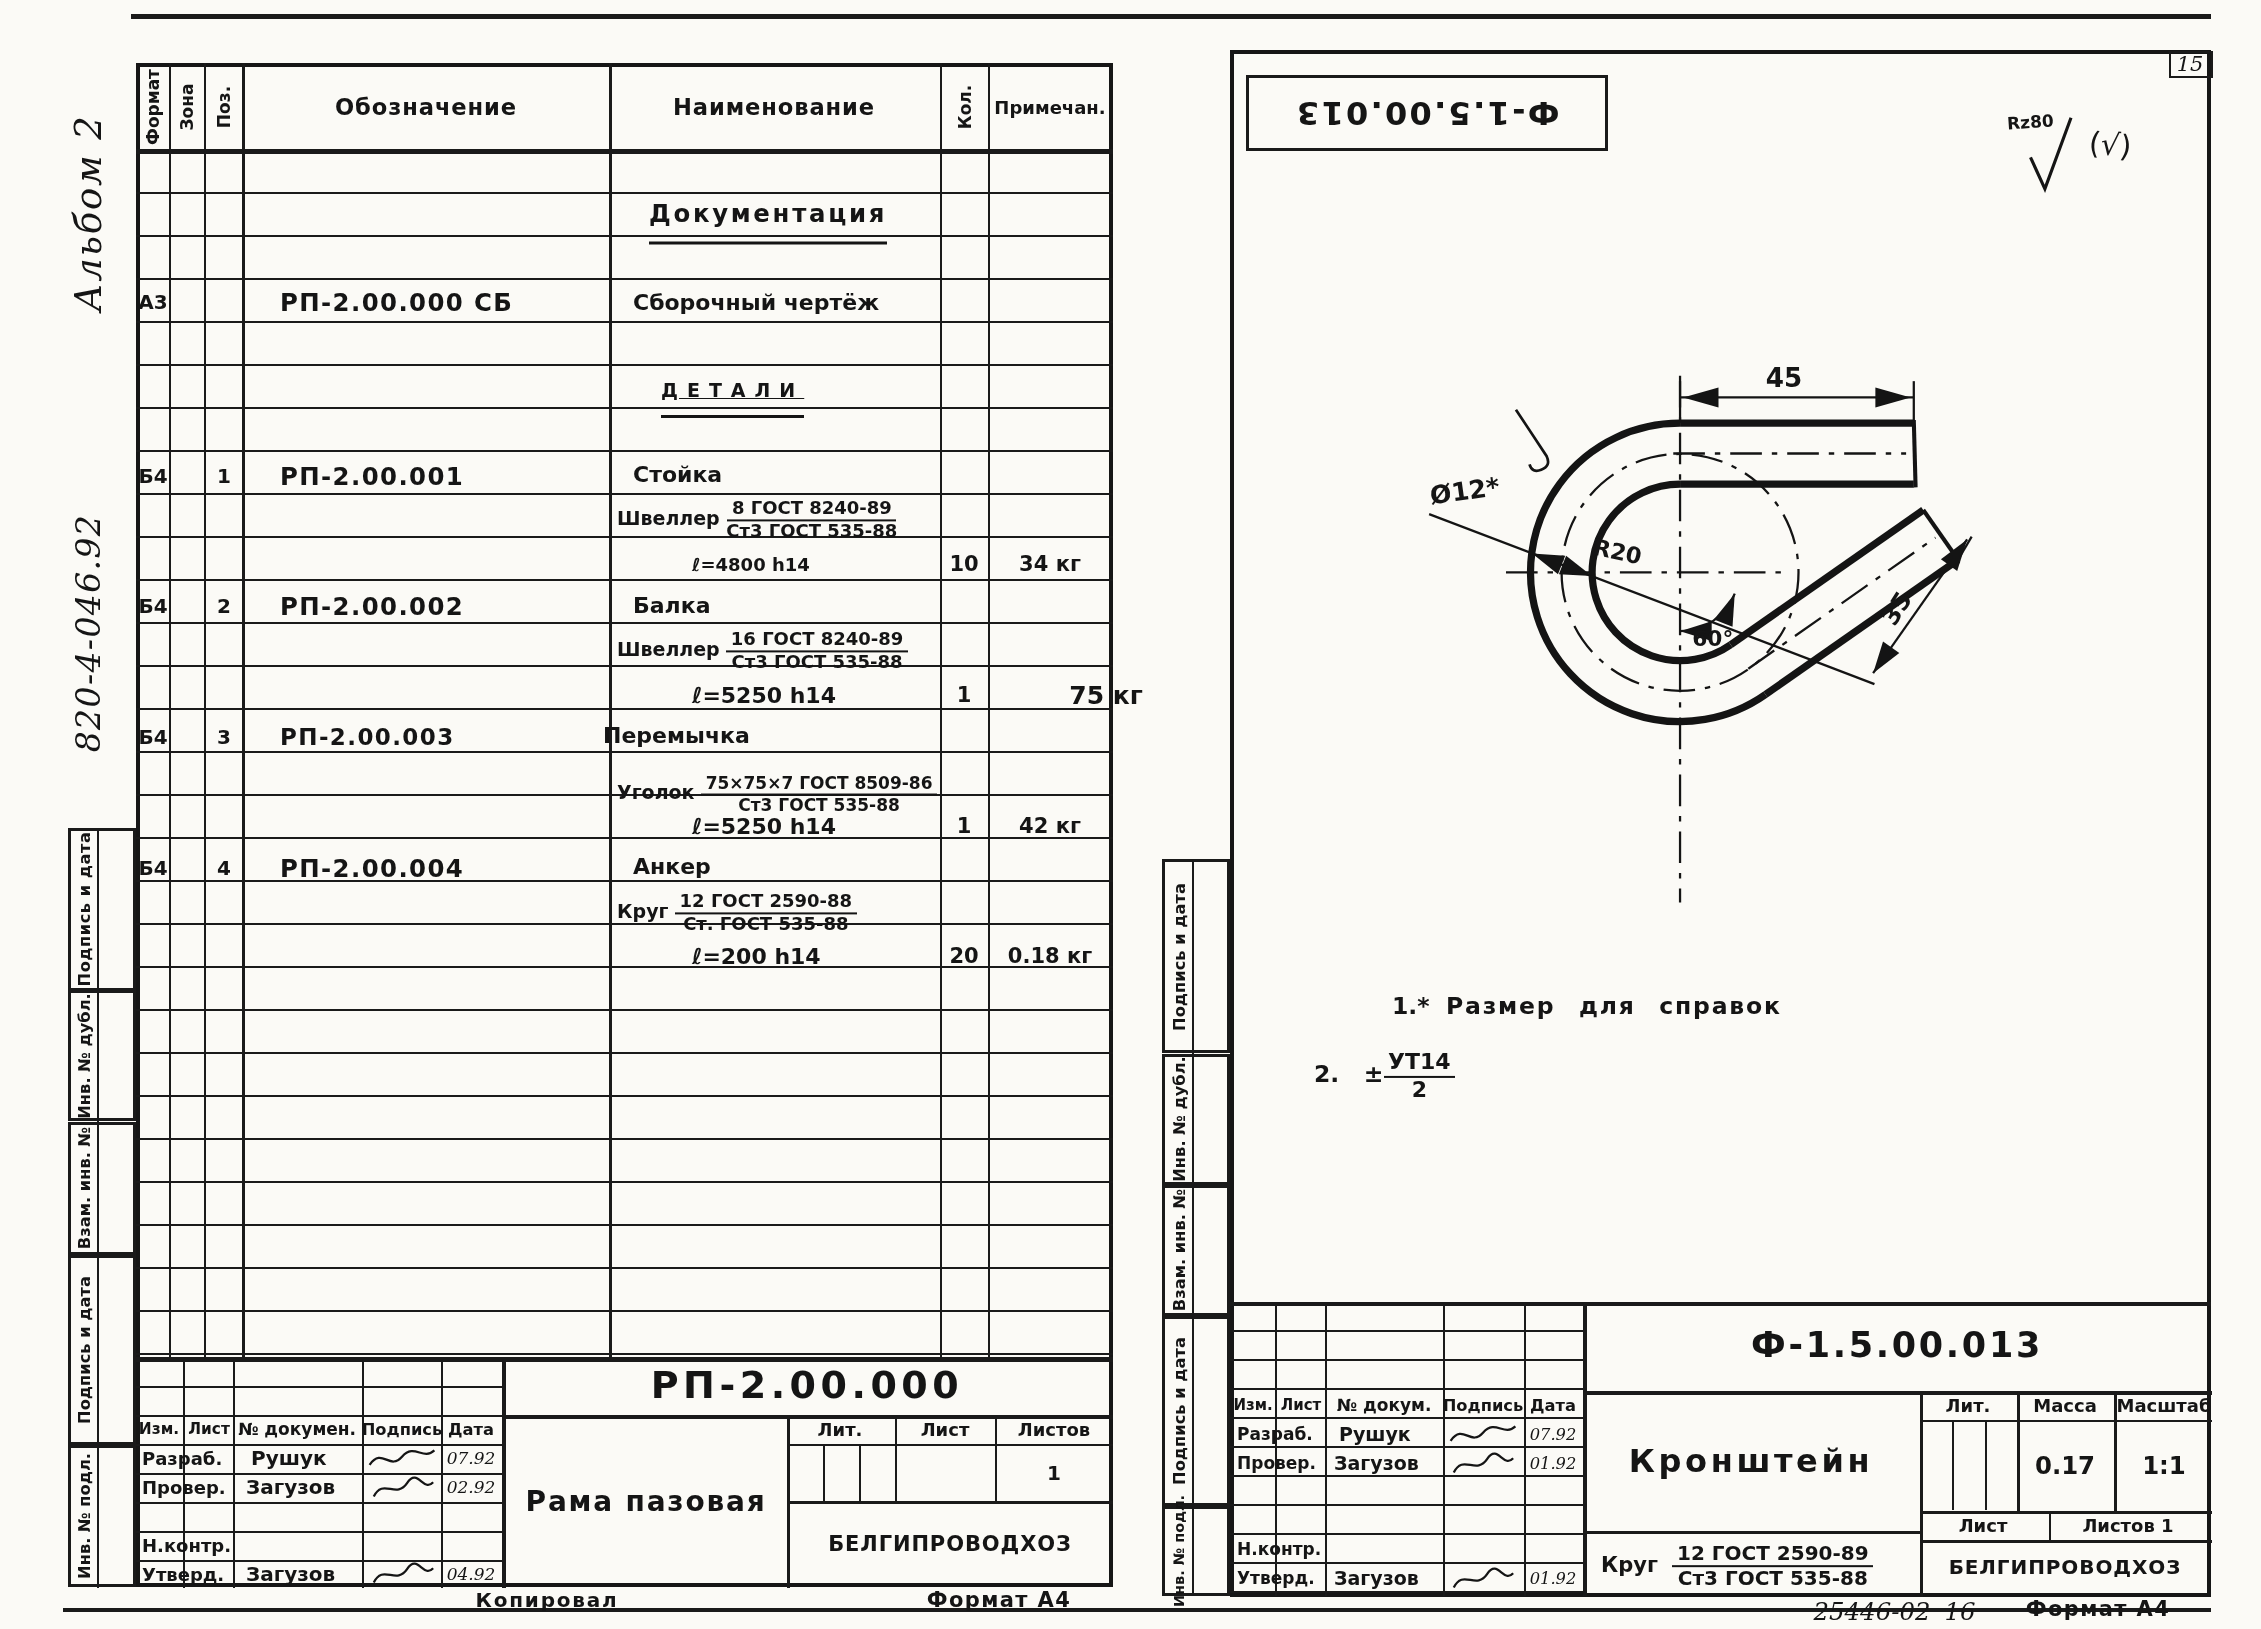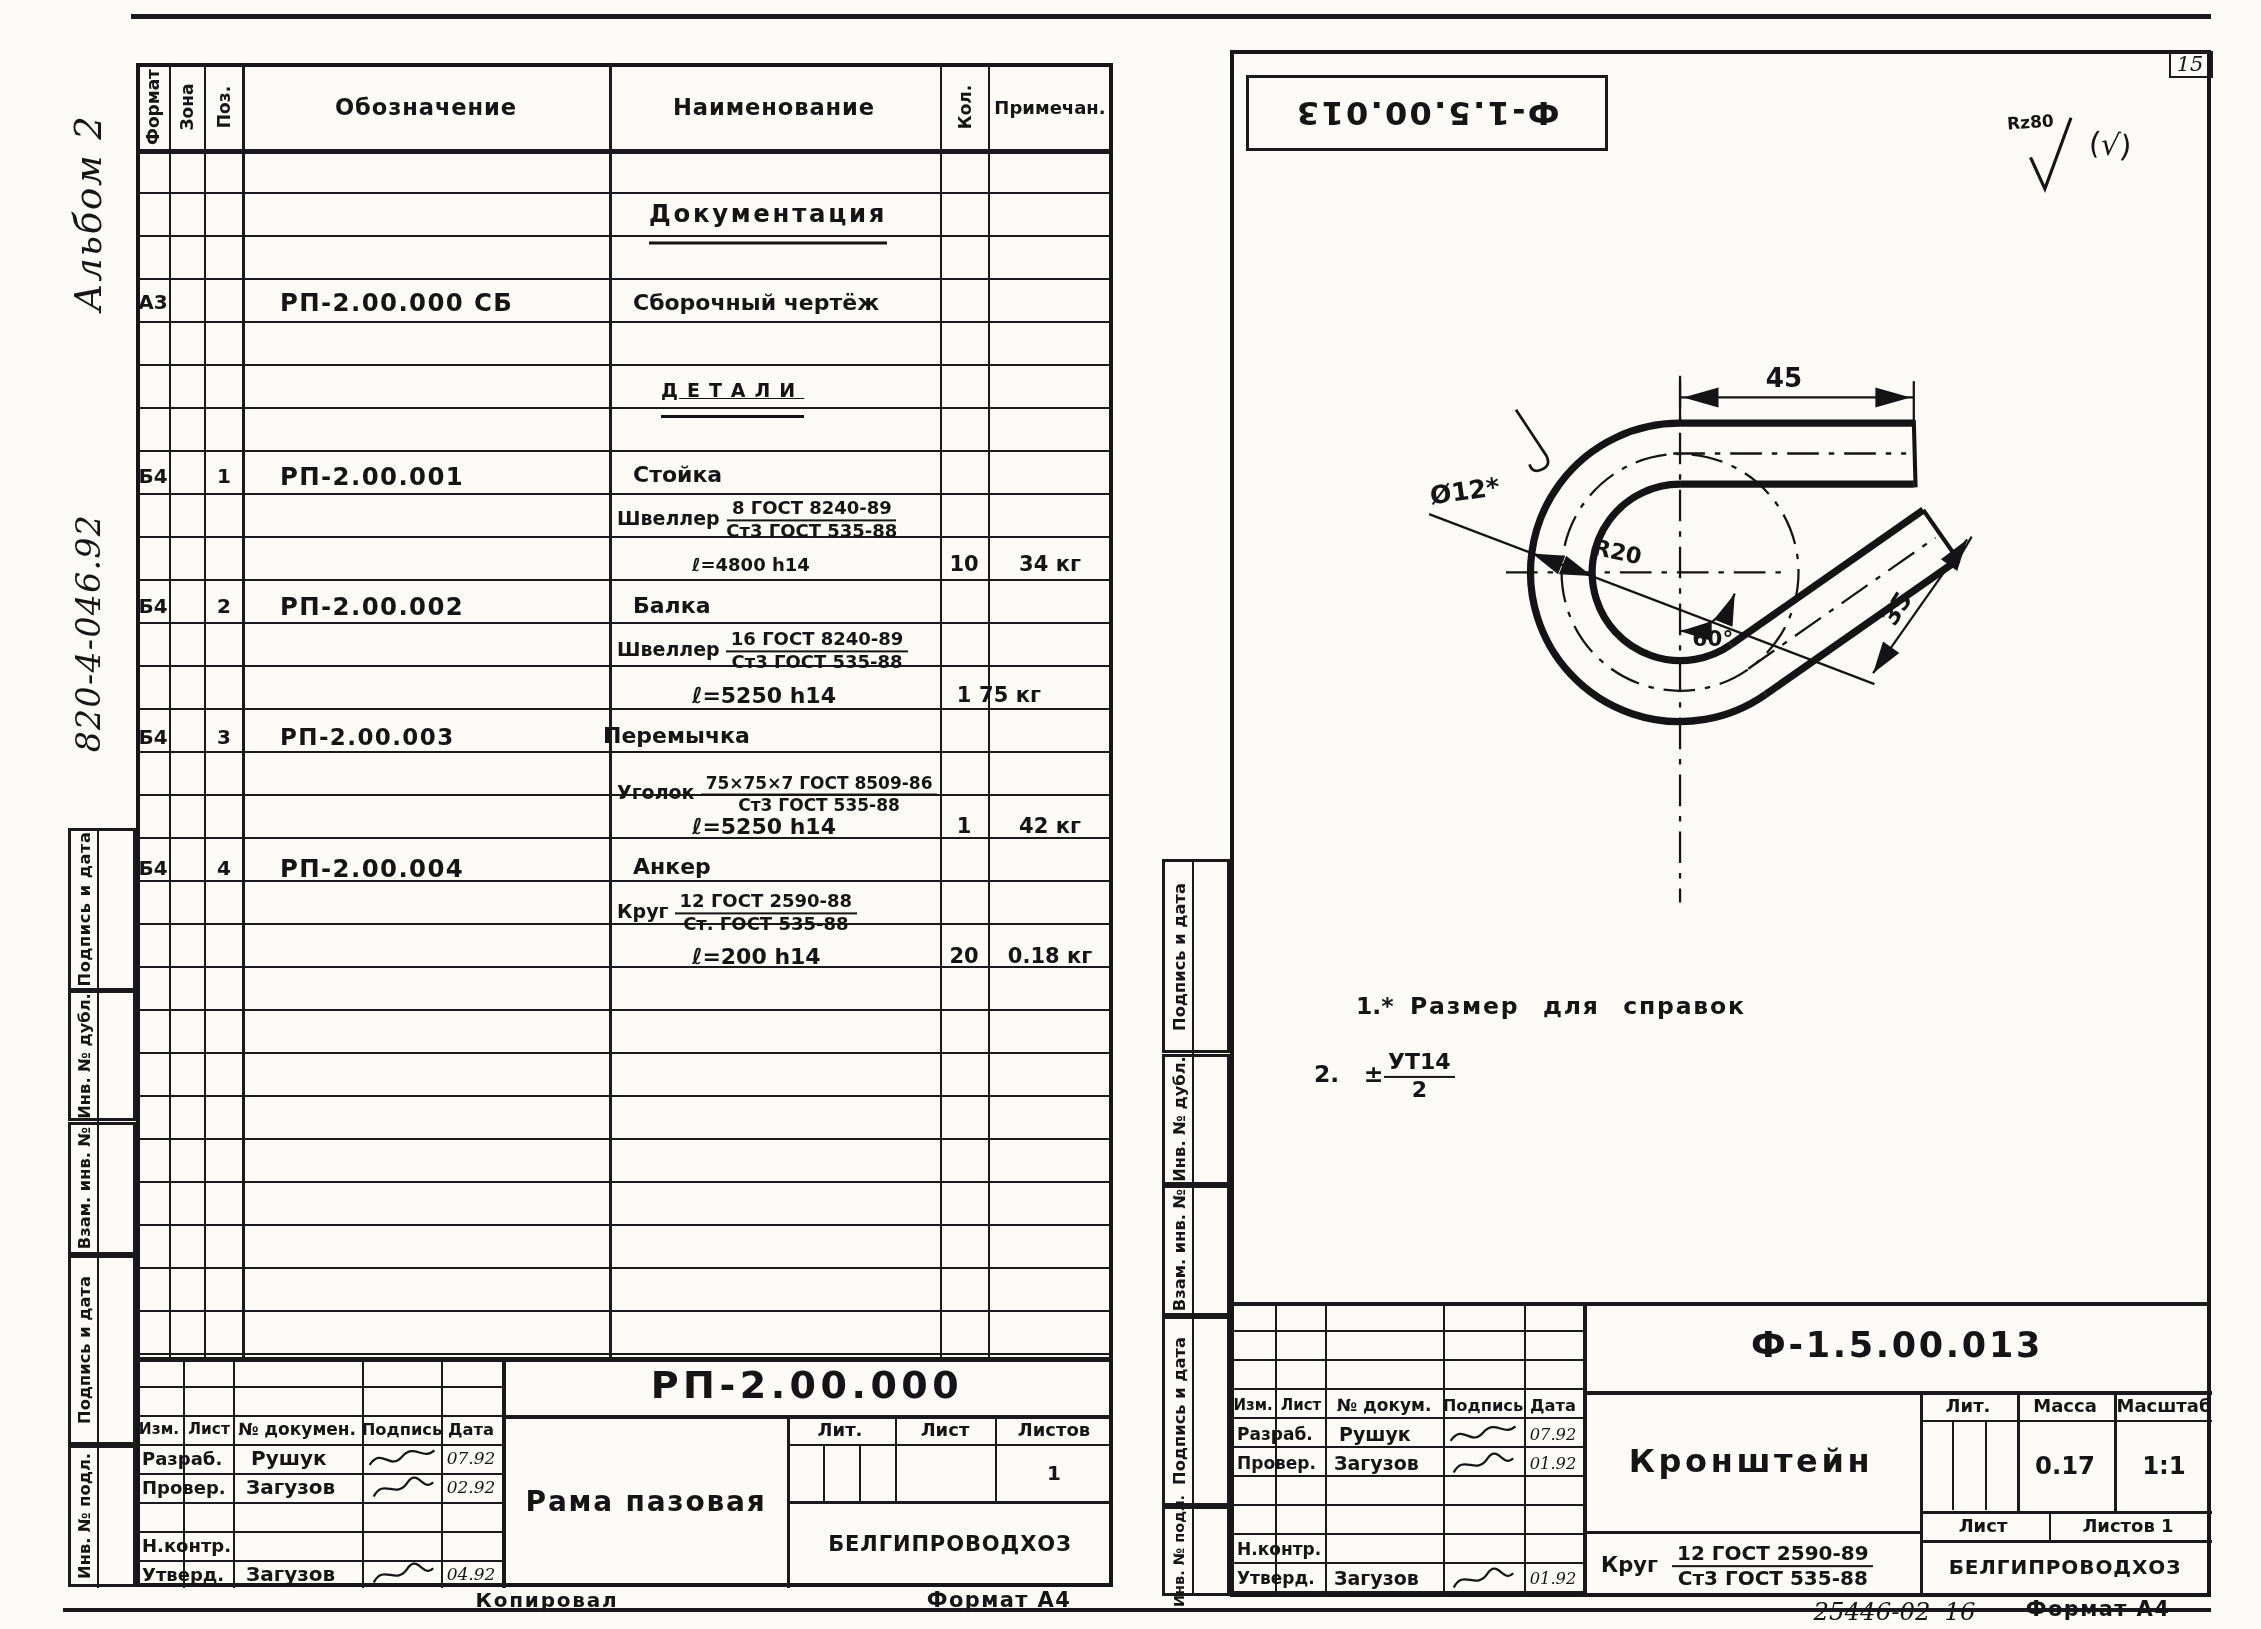--- a/index.html
+++ b/index.html
@@ -88,21 +88,21 @@
   <div class="t c" style="left:153px;top:606px;font-size:20px;">Б4</div>
   <div class="t c" style="left:224px;top:606px;font-size:20px;">2</div>
   <div class="t l" style="left:280px;top:606px;font-size:24.4px;letter-spacing:1.4px;">РП-2.00.002</div>
   <div class="t l" style="left:633px;top:605px;font-size:22px;">Балка</div>
   <div class="t l" style="left:617px;top:651px;font-size:19px;"><span>Швеллер</span>&nbsp;<span class="frac" style="font-size:18px;">
         <span class="num">16 ГОСТ 8240-89</span>
         <span>Ст3 ГОСТ 535-88</span>
       </span></div>
   <div class="t l" style="left:692px;top:695px;font-size:22px;">ℓ=5250 h14</div>
   <div class="t c" style="left:964px;top:695px;font-size:21px;">1</div>
-  <div class="t c" style="left:1010px;top:695px;font-size:21px;">75 кг</div>
+  <div class="t c" style="left:1106px;top:695px;font-size:25px;">75 кг</div>
 
   <div class="t c" style="left:153px;top:737px;font-size:20px;">Б4</div>
   <div class="t c" style="left:224px;top:737px;font-size:20px;">3</div>
   <div class="t l" style="left:280px;top:737px;font-size:23px;letter-spacing:1.4px;">РП-2.00.003</div>
   <div class="t l" style="left:603px;top:735px;font-size:22px;">Перемычка</div>
   <div class="t l" style="left:617px;top:794px;font-size:19px;"><span>Уголок</span>&nbsp;<span class="frac" style="font-size:17px;">
         <span class="num">75×75×7 ГОСТ 8509-86</span>
         <span>Ст3 ГОСТ 535-88</span>
       </span></div>
   <div class="t l" style="left:692px;top:826px;font-size:22px;">ℓ=5250 h14</div>
@@ -244,21 +244,21 @@
       <polygon points="3715,1395 3785,1373 3785,1417"></polygon>
       <polygon points="3836,1312 3831,1385 3790,1369"></polygon>
     </g>
     <text x="3945" y="855" font-size="58" text-anchor="middle">45</text>
     <text x="3165" y="1115" font-size="56" transform="rotate(-8 3165 1115)">Ø12*</text>
     <text x="3520" y="1225" font-size="50" transform="rotate(12 3520 1225)">R20</text>
     <text x="3742" y="1428" font-size="48">60°</text>
     <text x="4210" y="1355" font-size="54" text-anchor="middle" transform="rotate(-57 4210 1355)">35</text>
   </svg>
 
-  <div class="t l" style="left:1356px;top:1006px;font-size:23.5px;"><span>1.*</span>&nbsp;&nbsp;<span style="letter-spacing:1.8px;word-spacing:13.6px;">Размер для справок</span></div>
+  <div class="t l" style="left:1392px;top:1006px;font-size:23.5px;"><span>1.*</span>&nbsp;&nbsp;<span style="letter-spacing:1.8px;word-spacing:13.6px;">Размер для справок</span></div>
   <div class="t l" style="left:1314px;top:1076px;font-size:23.5px;"><span>2.</span>&nbsp;&nbsp;&nbsp;<span>±</span><span class="frac" style="font-size:22px;">
         <span class="num">УТ14</span>
         <span>2</span>
       </span></div>
 
   <div class="ln" style="left:1230px;top:1302px;width:981px;height:4.1px;"></div>
   <div class="rowlines64" style="left:1230px;top:1303px;width:353px;height:291px;"></div>
   <div class="ln" style="left:1275px;top:1303px;width:2.3px;height:293px;"></div>
   <div class="ln" style="left:1325px;top:1303px;width:2.3px;height:293px;"></div>
   <div class="ln" style="left:1443px;top:1303px;width:2.3px;height:293px;"></div>

